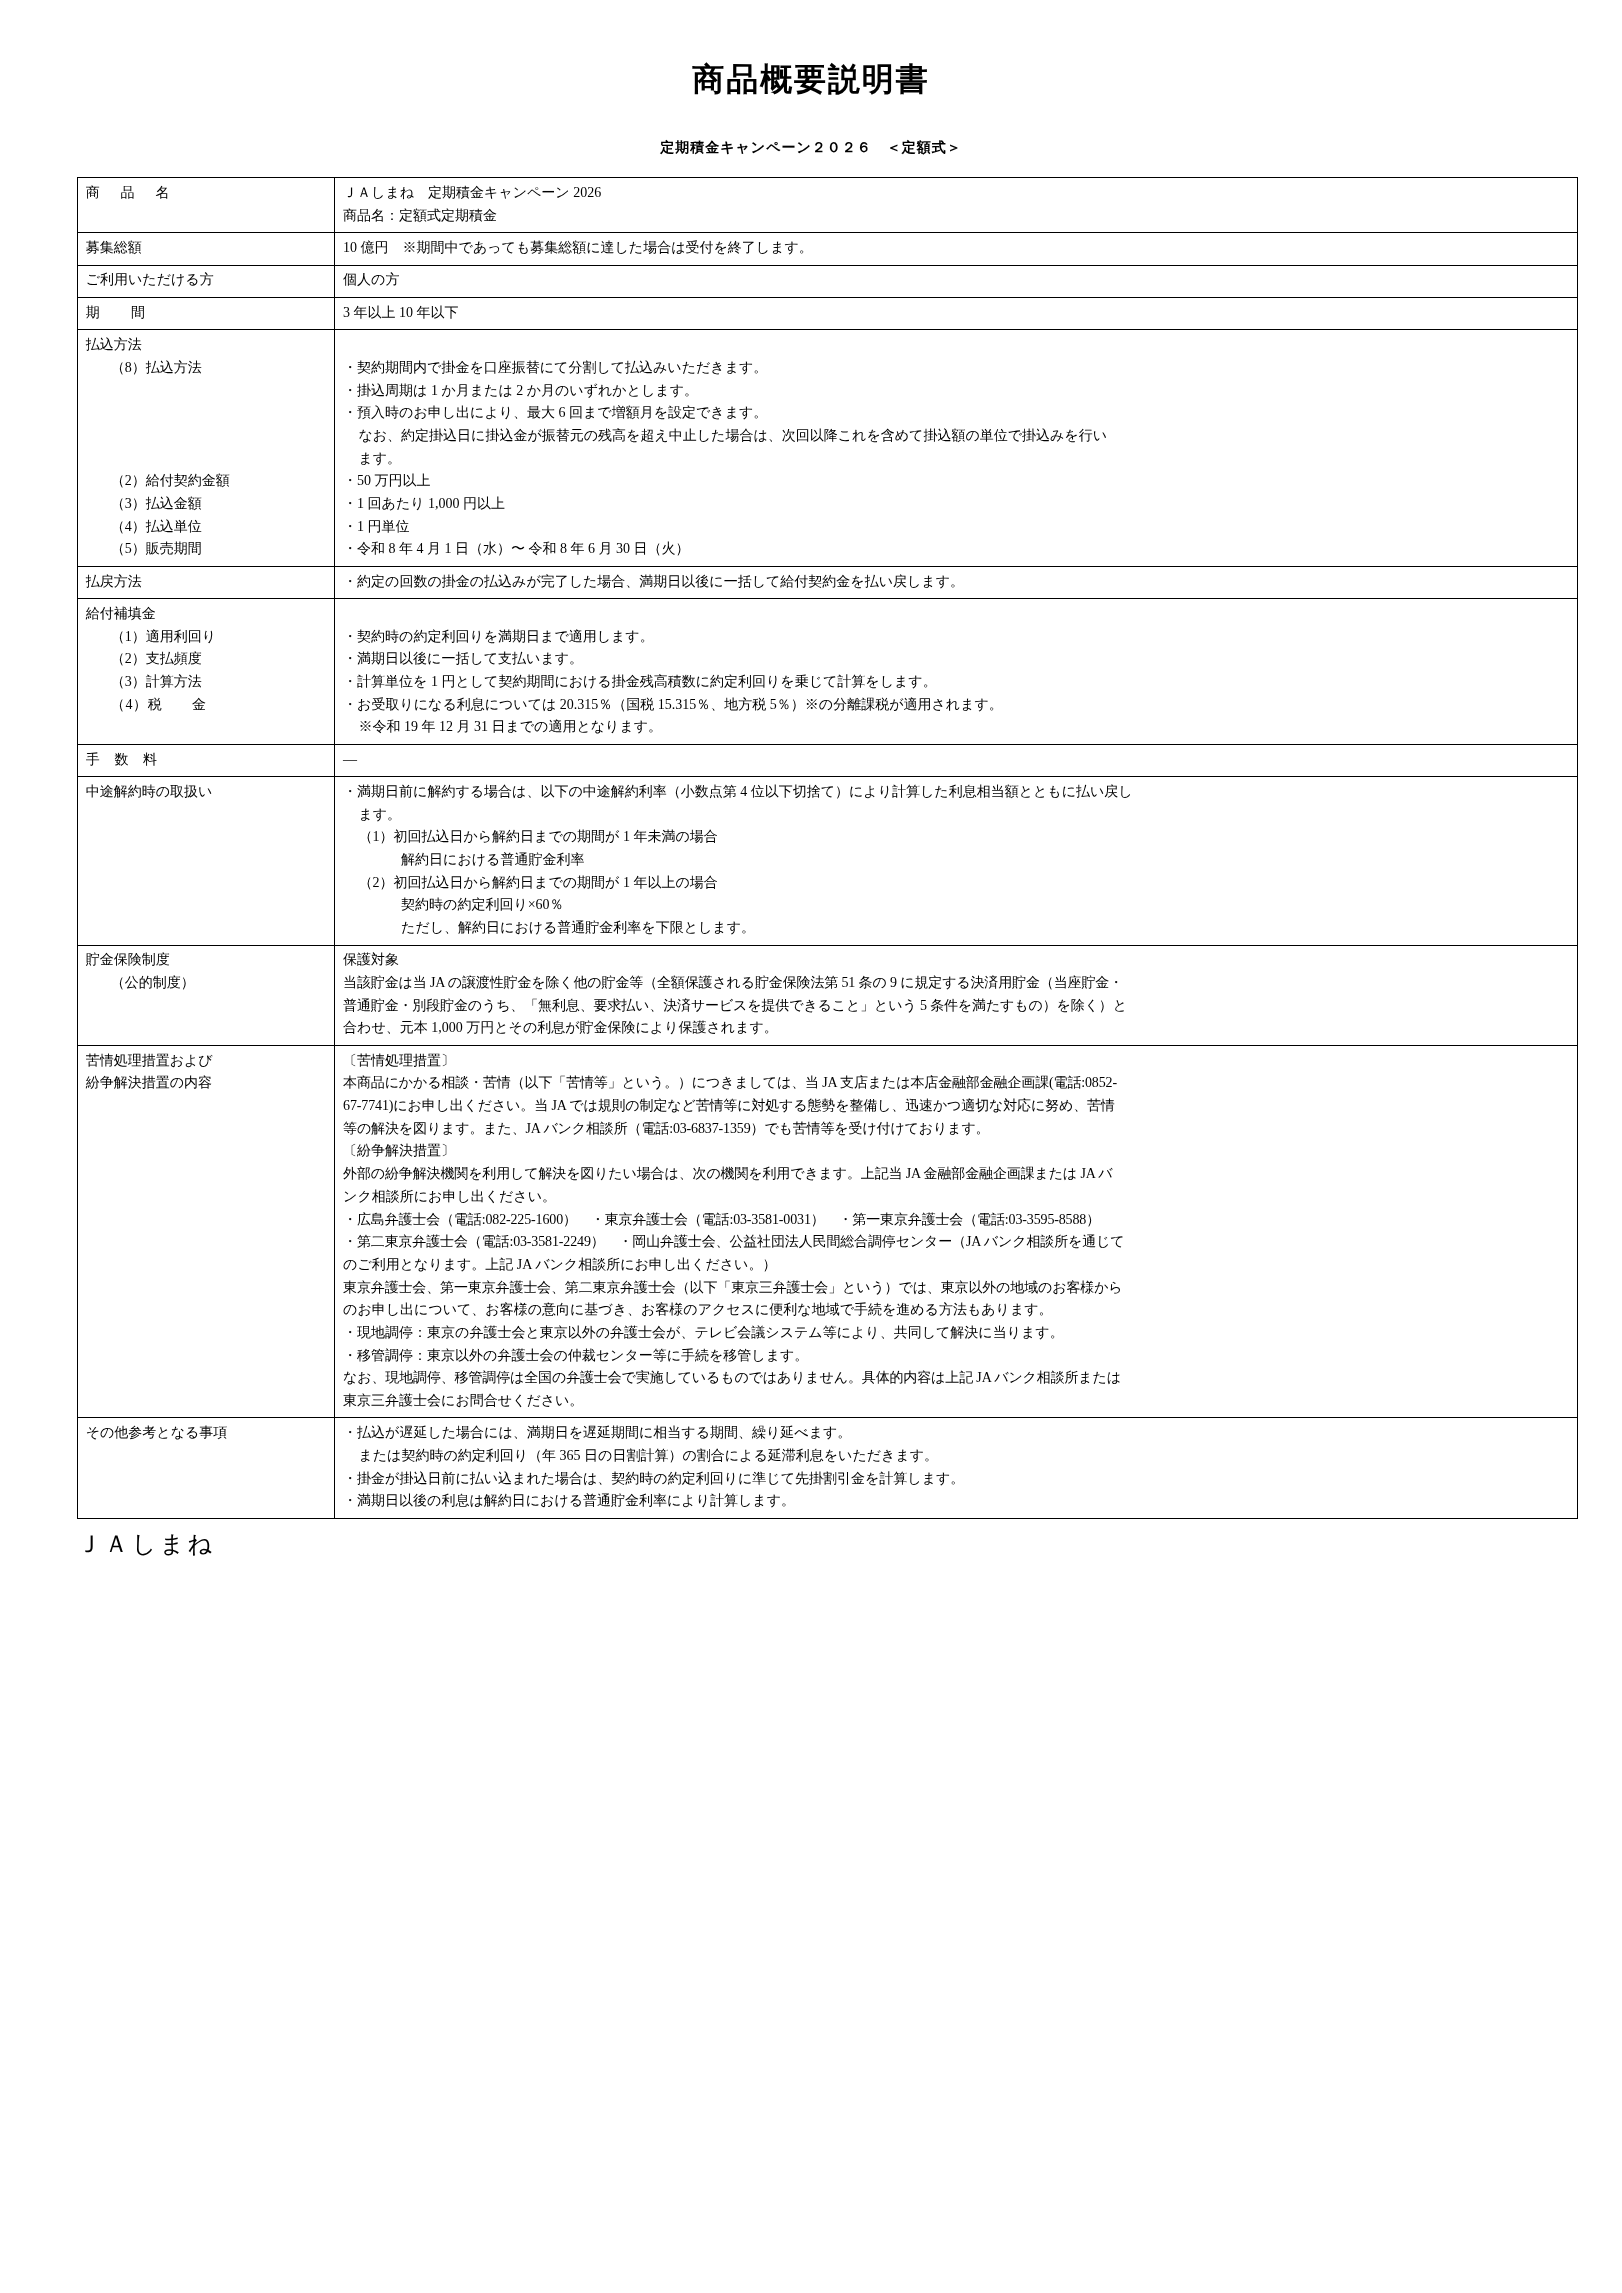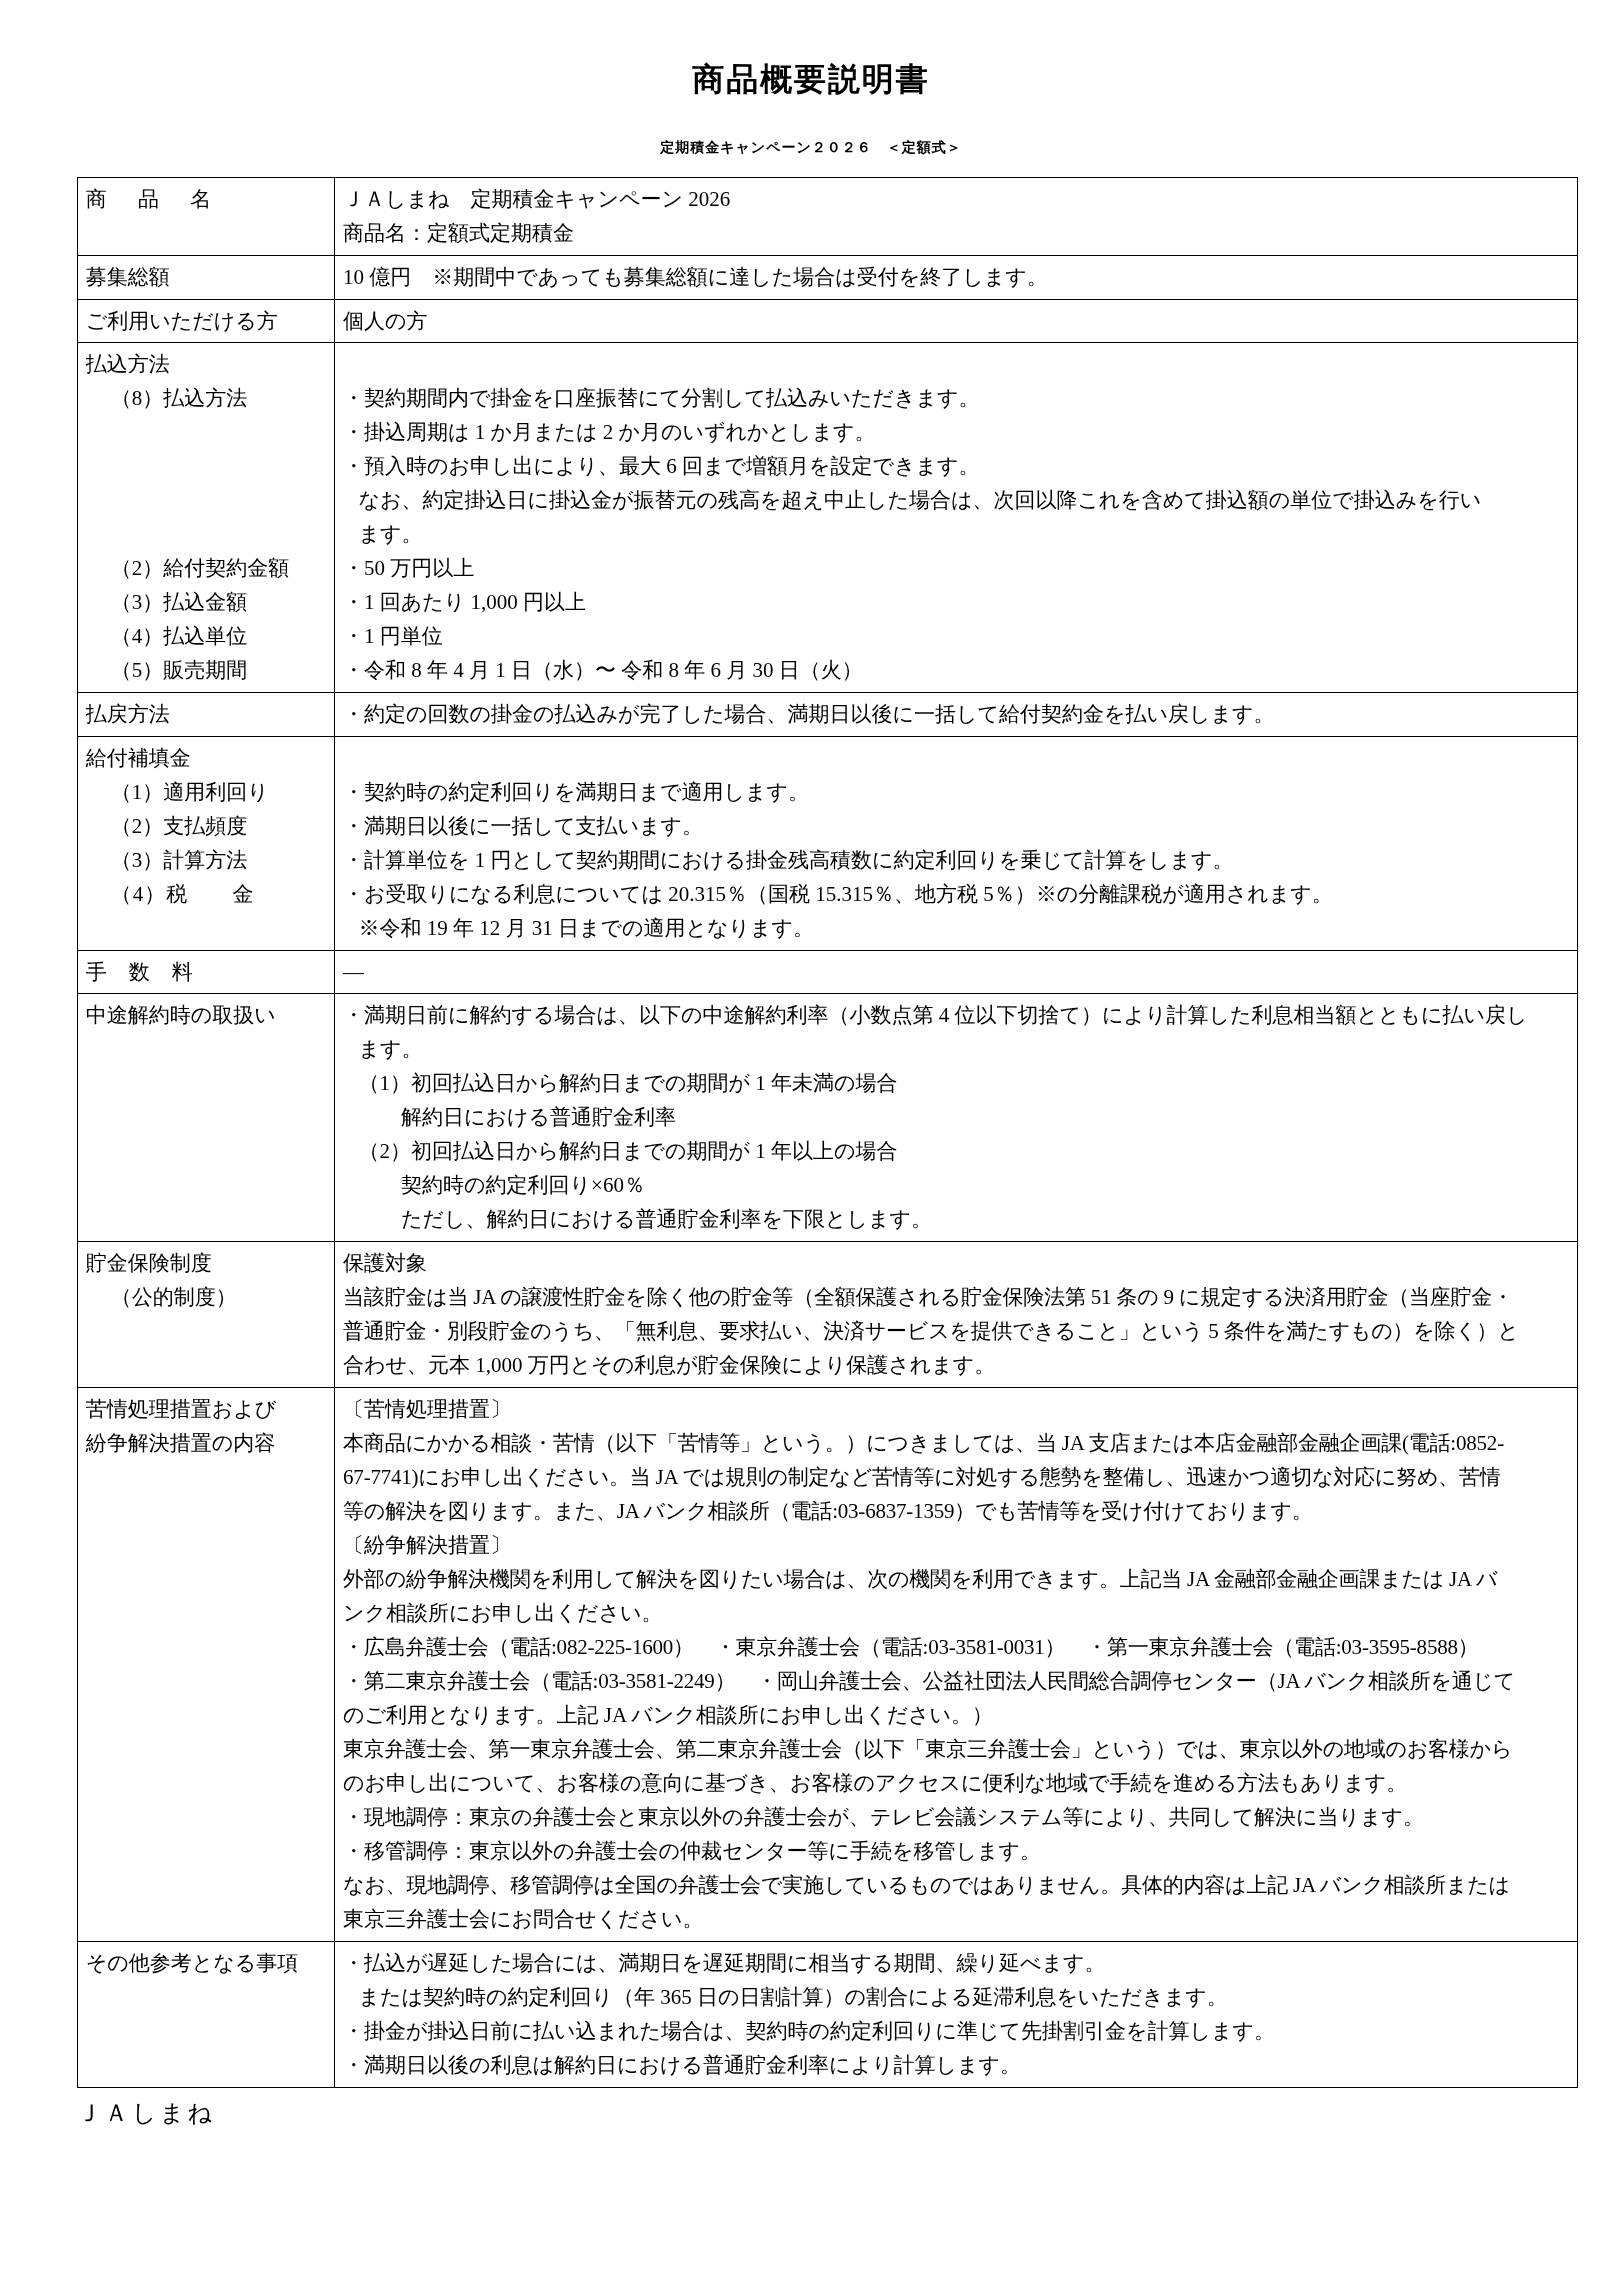--- a/index.html
+++ b/index.html
@@ -34,21 +34,21 @@
     font-size: 14px;
     font-weight: bold;
     letter-spacing: 1px;
     margin: 0 0 13.5px 0;
     line-height: 1.2;
   }
   table.spec {
     width: 1468px;
     border-collapse: collapse;
     table-layout: fixed;
-    font-size: 21px;
+    font-size: 14px;
     line-height: 1.62;
     margin-top: 20px;
   }
   table.spec td {
     border: 1.4px solid #000;
     vertical-align: top;
     padding: 3.9px 7.7px 4.8px 7.7px;
   }
   td.label {
     width: 241px;
@@ -138,20 +138,28 @@
 
       <tr>
         <td class="label">
           <span class="lbl">ご利用いただける方</span>
         </td>
         <td class="value">
           <span class="line">個人の方</span>
         </td>
       </tr>
 
+      <tr>
+        <td class="label">
+          <span class="lbl sp2">期　間</span>
+        </td>
+        <td class="value">
+          <span class="line">3 年以上 10 年以下</span>
+        </td>
+      </tr>
 
       <tr>
         <td class="label">
           <span class="lbl">払込方法</span>
           <span class="lbl indent">（8）払込方法</span>
           <span class="blank"></span>
           <span class="blank"></span>
           <span class="blank"></span>
           <span class="blank"></span>
           <span class="lbl indent">（2）給付契約金額</span>

